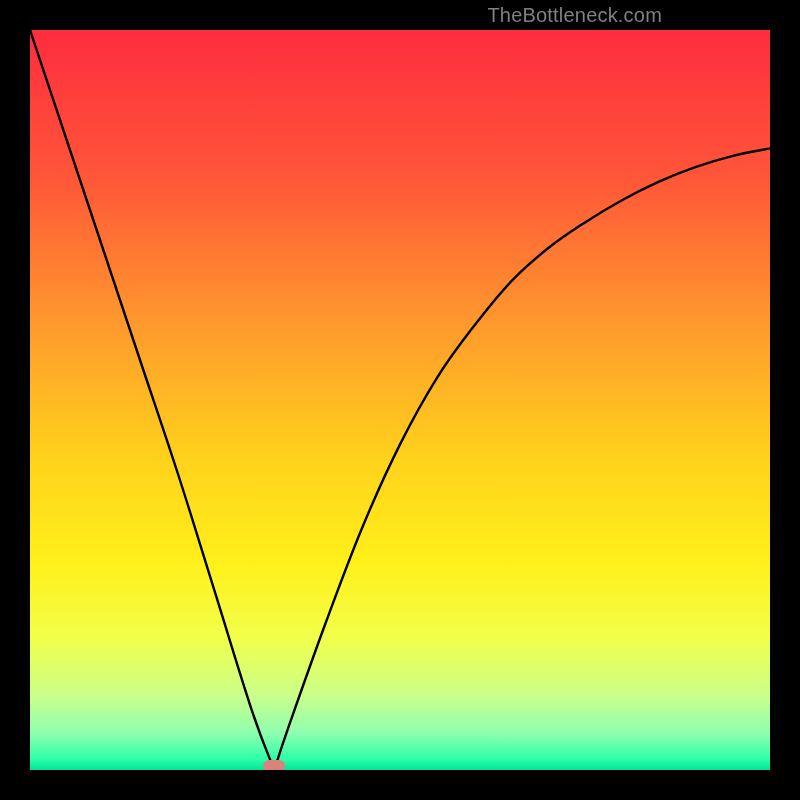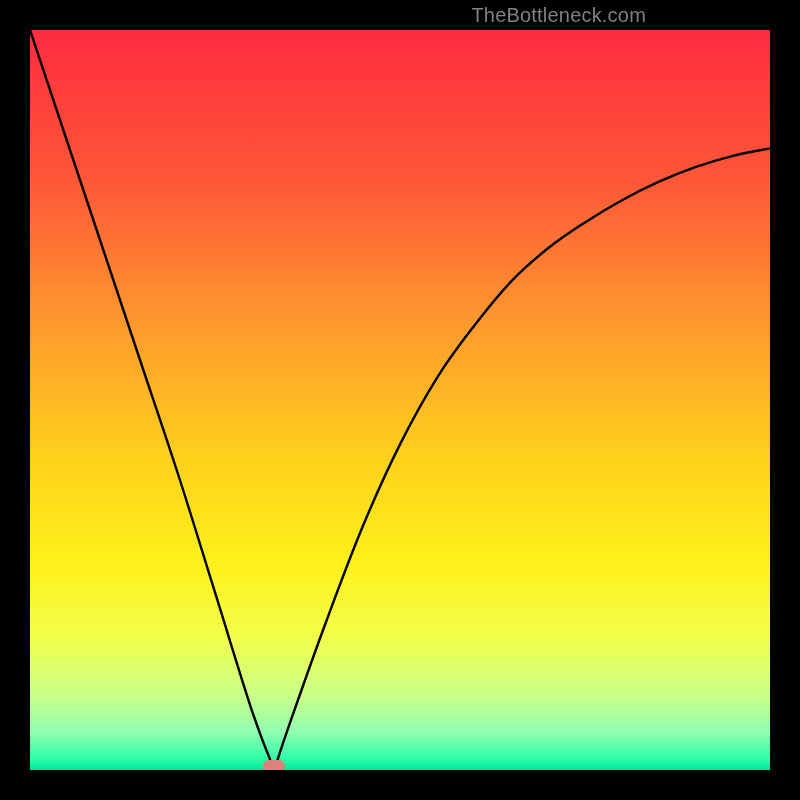--- a/index.html
+++ b/index.html
@@ -11,20 +11,21 @@
     position: relative;
     font-family: Arial, Helvetica, sans-serif;
   }
   .frame {
     position: absolute;
     top: 0;
     left: 0;
     width: 656px;
     height: 800px;
     background: #000;
+    padding-left: 16px;
   }
   .plot-area {
     position: absolute;
     top: 30px;
     left: 30px;
     width: 740px;
     height: 740px;
     overflow: hidden;
   }
   .gradient {

